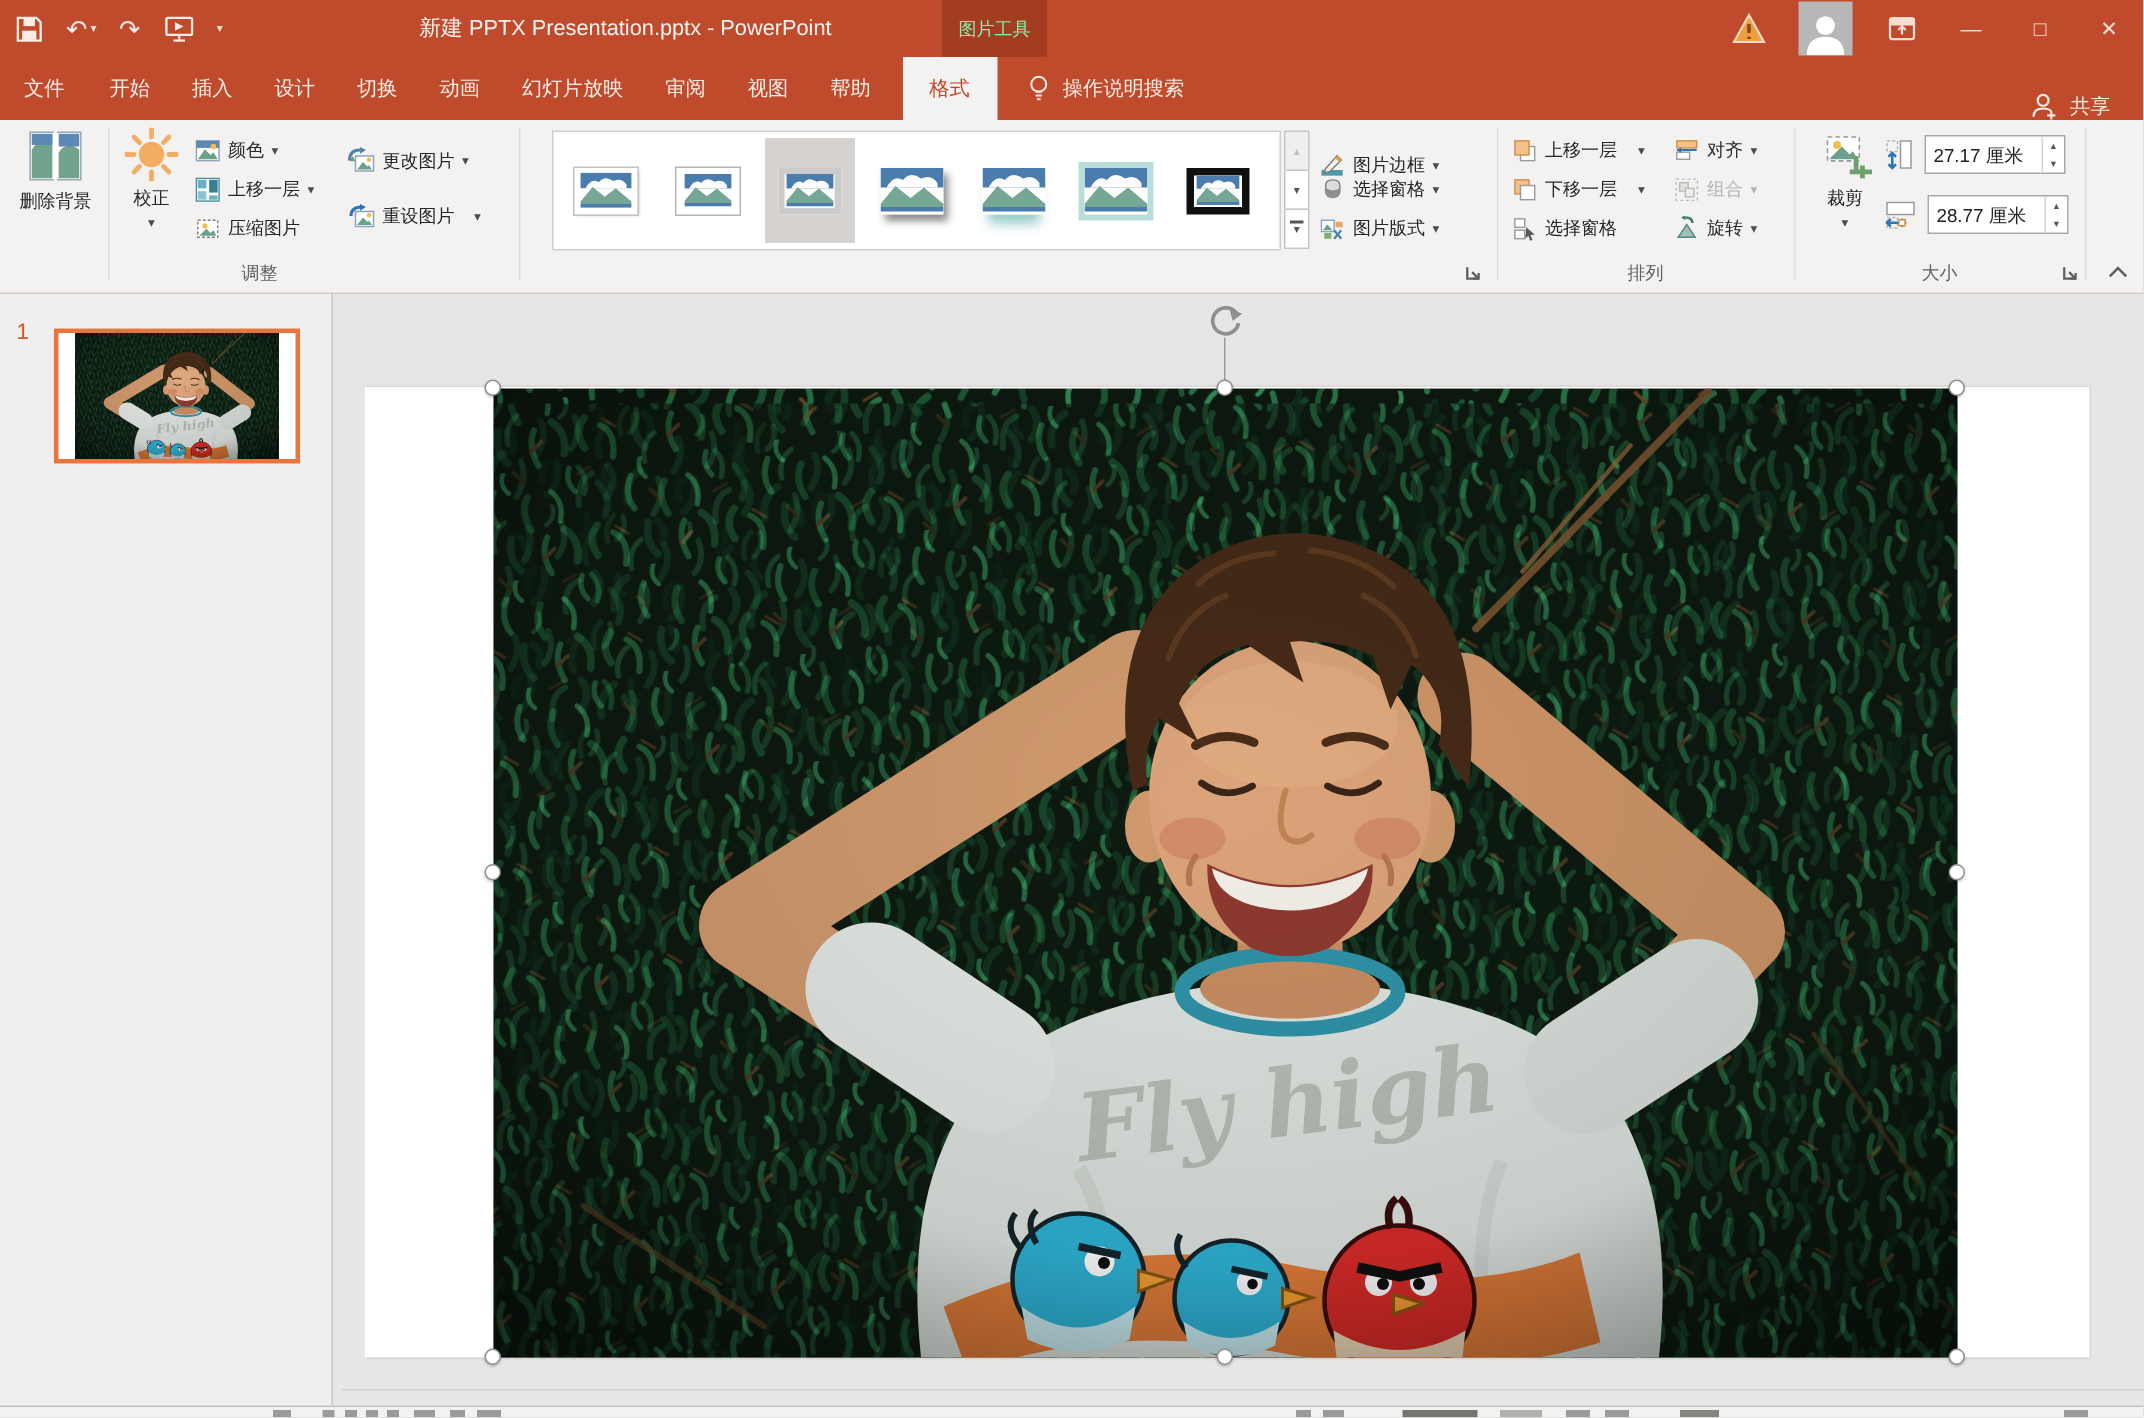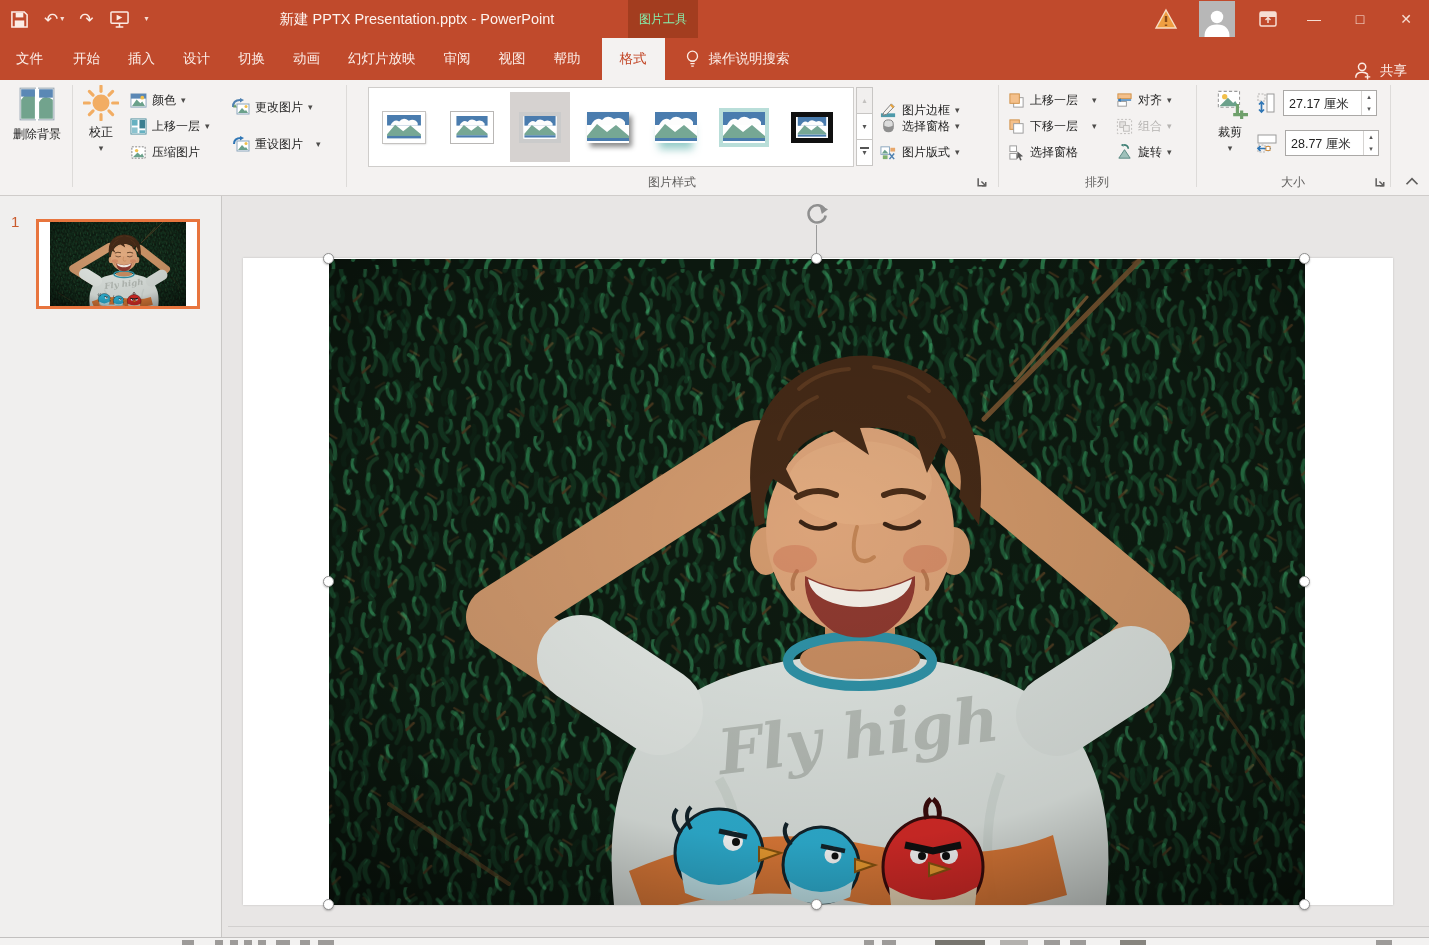--- a/index.html
+++ b/index.html
@@ -494,20 +494,21 @@
       <span>更改图片</span>
       <span class="caret">▾</span>
     </div>
     <div class="btn-sm" style="left:232px;top:52px">
       <svg class="ic" width="18" height="18">
           <use href="#ic-reset"></use>
         </svg>
       <span>重设图片</span>
       <span class="caret" style="margin-left:8px">▾</span>
     </div>
+    <div class="glabel" style="left:0;width:346px">调整</div>
     <div class="rsep" style="left:346px"></div>
 
     <div class="gallery">
       <div class="gitem f1">
           <svg class="sthumb">
             <use href="#ic-style"></use>
           </svg>
         </div>
       <div class="gitem f2">
           <svg class="sthumb">
@@ -562,21 +563,20 @@
       <span>选择窗格</span>
       <span class="caret">▾</span>
     </div>
     <div class="btn-sm" style="left:880px;top:60px">
       <svg class="ic" width="17" height="17">
           <use href="#ic-layout"></use>
         </svg>
       <span>图片版式</span>
       <span class="caret">▾</span>
     </div>
-    <div class="glabel" style="left:346px;width:652px">图片样式</div>
     <svg class="launch" style="left:976px">
         <use href="#ic-launcher"></use>
       </svg>
     <div class="rsep" style="left:998px"></div>
 
     <div class="btn-sm" style="left:1008px;top:8px">
       <svg class="ic" width="17" height="17">
           <use href="#ic-forward"></use>
         </svg>
       <span>上移一层</span>

